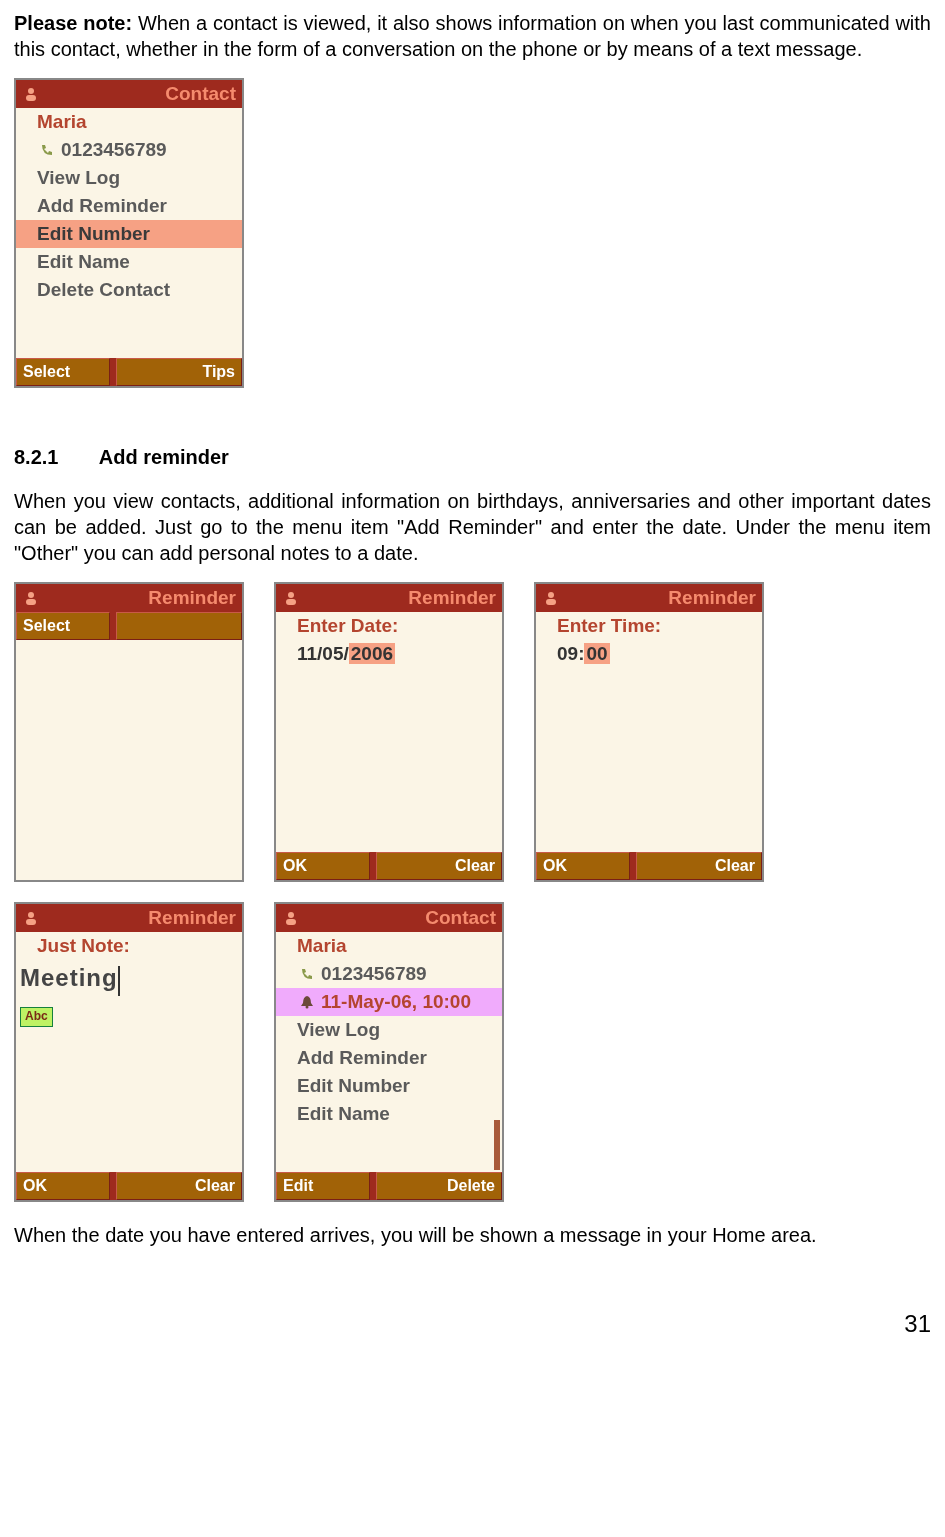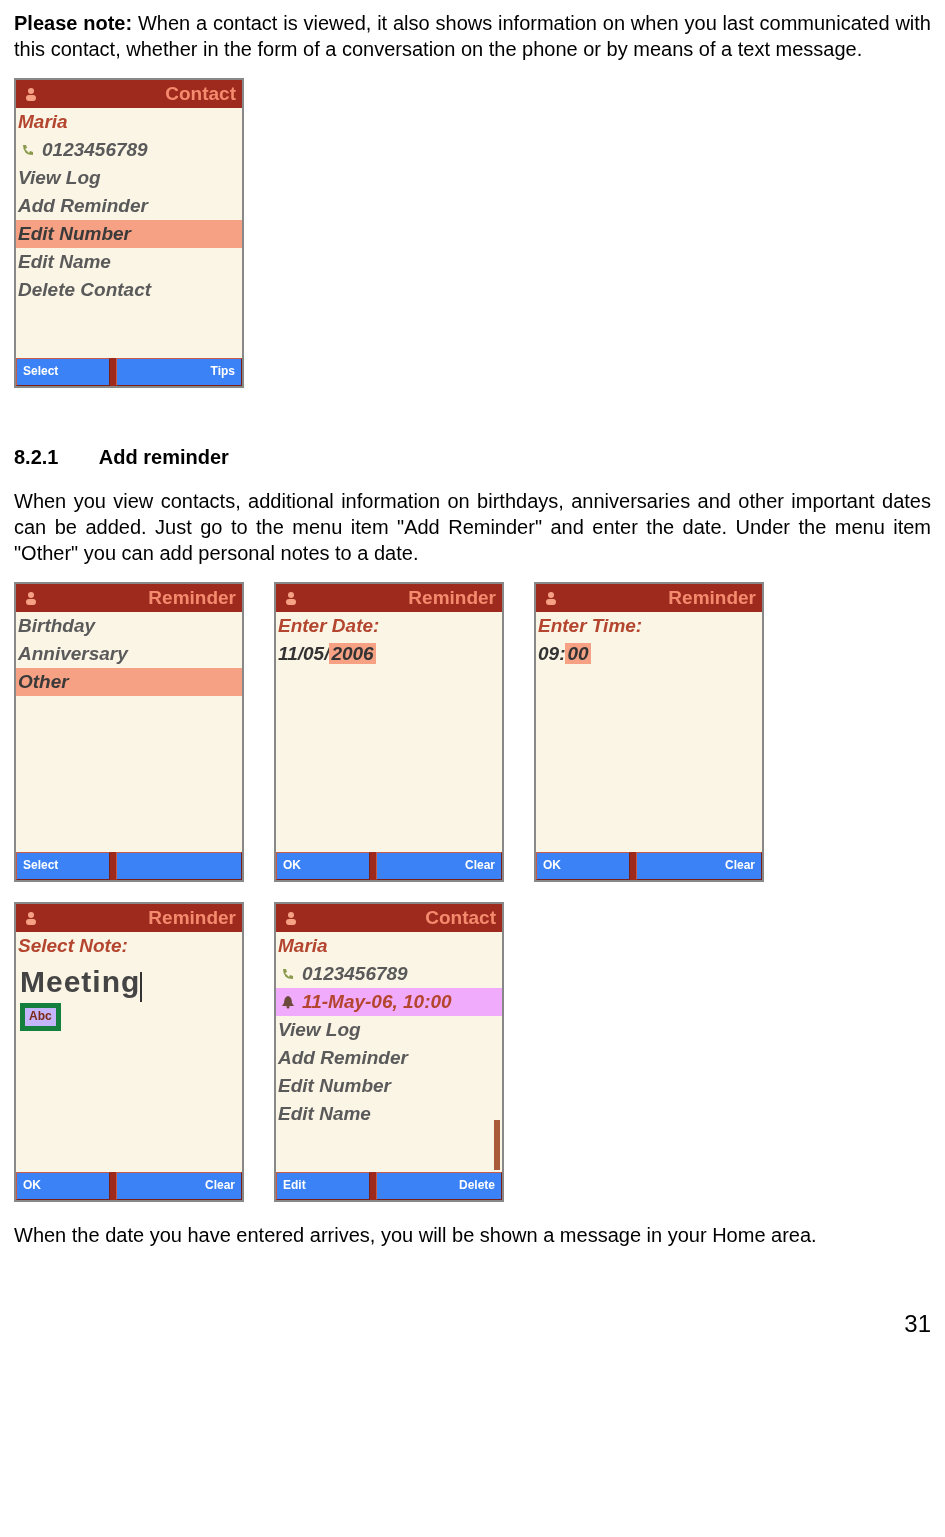--- a/index.html
+++ b/index.html
@@ -45,63 +45,62 @@
     display: flex;
     flex-direction: column;
     font-size: 19px;
     font-weight: bold;
     color: #5a5a5a;
   }
   .ph-row {
     height: 28px;
     display: flex;
     align-items: center;
-    padding: 0 2px;
+    padding: 0 21px;
     border-bottom: 0;
-    font-style: italic;
   }
   .ph-row.red { color: #b4452f; }
   .ph-row.sel { background: #f6a184; color: #3a3a3a; }
   .ph-row.sel-red { background: #f0abfc; color: #b4452f; }
   .ph-row .ricon {
     width: 20px; height:20px; margin-right:4px;
     display:flex; align-items:center; justify-content:center;
     flex-shrink:0;
   }
   .ph-spacer { flex:1; background:#fbf5e6; }
   .ph-soft {
     height: 28px;
     display:flex;
     background:#9e2a1e;
   }
   .ph-soft .sk {
     flex:1;
-    background:#3b82f6;
+    background:#a16207;
     border:1px solid #7a1f15;
     border-top-color:#c85a48;
     border-left-color:#c85a48;
     color:#fff;
     font-weight:bold;
-    font-size:12px;
+    font-size:16px;
     display:flex;
     align-items:center;
     padding:0 6px;
   }
   .ph-soft .gap { width:6px; background:#9e2a1e; }
   .ph-soft .sk.right { justify-content:flex-end;padding-left:38px; }
   .dateval { color:#333; font-weight:bold; }
   .dateval .hlpart { background:#f6a184; color:#333; padding:0 2px;}
-  .big { font-size:30px; font-weight:bold; color:#444; letter-spacing:1px; }
+  .big { font-size:24px; font-weight:bold; color:#444; letter-spacing:1px; }
   .abc-badge {
     display:inline-block;
-    background:#c4b5fd;
+    background:#bef264;
     color:#7a2a15;
     font-size:12px;
     padding:1px 4px;
-    border:5px solid #15803d;
+    border:1px solid #15803d;
     font-weight:bold;
   }
   .scrollhint {
     position:absolute;
     right:2px; bottom:30px;
     width:6px; height:50px;
     background:#a85a3a;
   }
   .phone { position:relative; }
   .pagenum {
@@ -171,26 +170,20 @@
   <div class="phone" style="height:300px;">
     <div class="ph-title">
       <span class="ticon">
         <svg width="16" height="16" viewBox="0 0 16 16">
             <circle cx="8" cy="5" r="3" fill="#f6a184"></circle>
             <rect x="3" y="9" width="10" height="6" rx="3" fill="#f6a184"></rect>
           </svg>
       </span>
       <span class="ttext">Reminder</span>
     </div>
-    <div class="ph-body">
-      <div class="ph-row">Birthday</div>
-      <div class="ph-row">Anniversary</div>
-      <div class="ph-row sel">Other</div>
-      <div class="ph-spacer"></div>
-    </div>
     <div class="ph-soft">
       <div class="sk">Select</div>
       <div class="gap"></div>
       <div class="sk right"></div>
     </div>
   </div>
 
   <div class="phone" style="height:300px;">
     <div class="ph-title">
       <span class="ticon">
@@ -247,21 +240,21 @@
     <div class="ph-title">
       <span class="ticon">
         <svg width="16" height="16" viewBox="0 0 16 16">
             <circle cx="8" cy="5" r="3" fill="#f6a184"></circle>
             <rect x="3" y="9" width="10" height="6" rx="3" fill="#f6a184"></rect>
           </svg>
       </span>
       <span class="ttext">Reminder</span>
     </div>
     <div class="ph-body">
-      <div class="ph-row red">Select Note:</div>
+      <div class="ph-row red">Just Note:</div>
       <div style="padding:2px 4px 0 4px; height:40px;">
         <span class="big">Meeting</span><span class="cursor"></span>
       </div>
       <div style="padding:2px 4px;">
         <span class="abc-badge">Abc</span>
       </div>
       <div class="ph-spacer"></div>
     </div>
     <div class="ph-soft">
       <div class="sk">OK</div>

